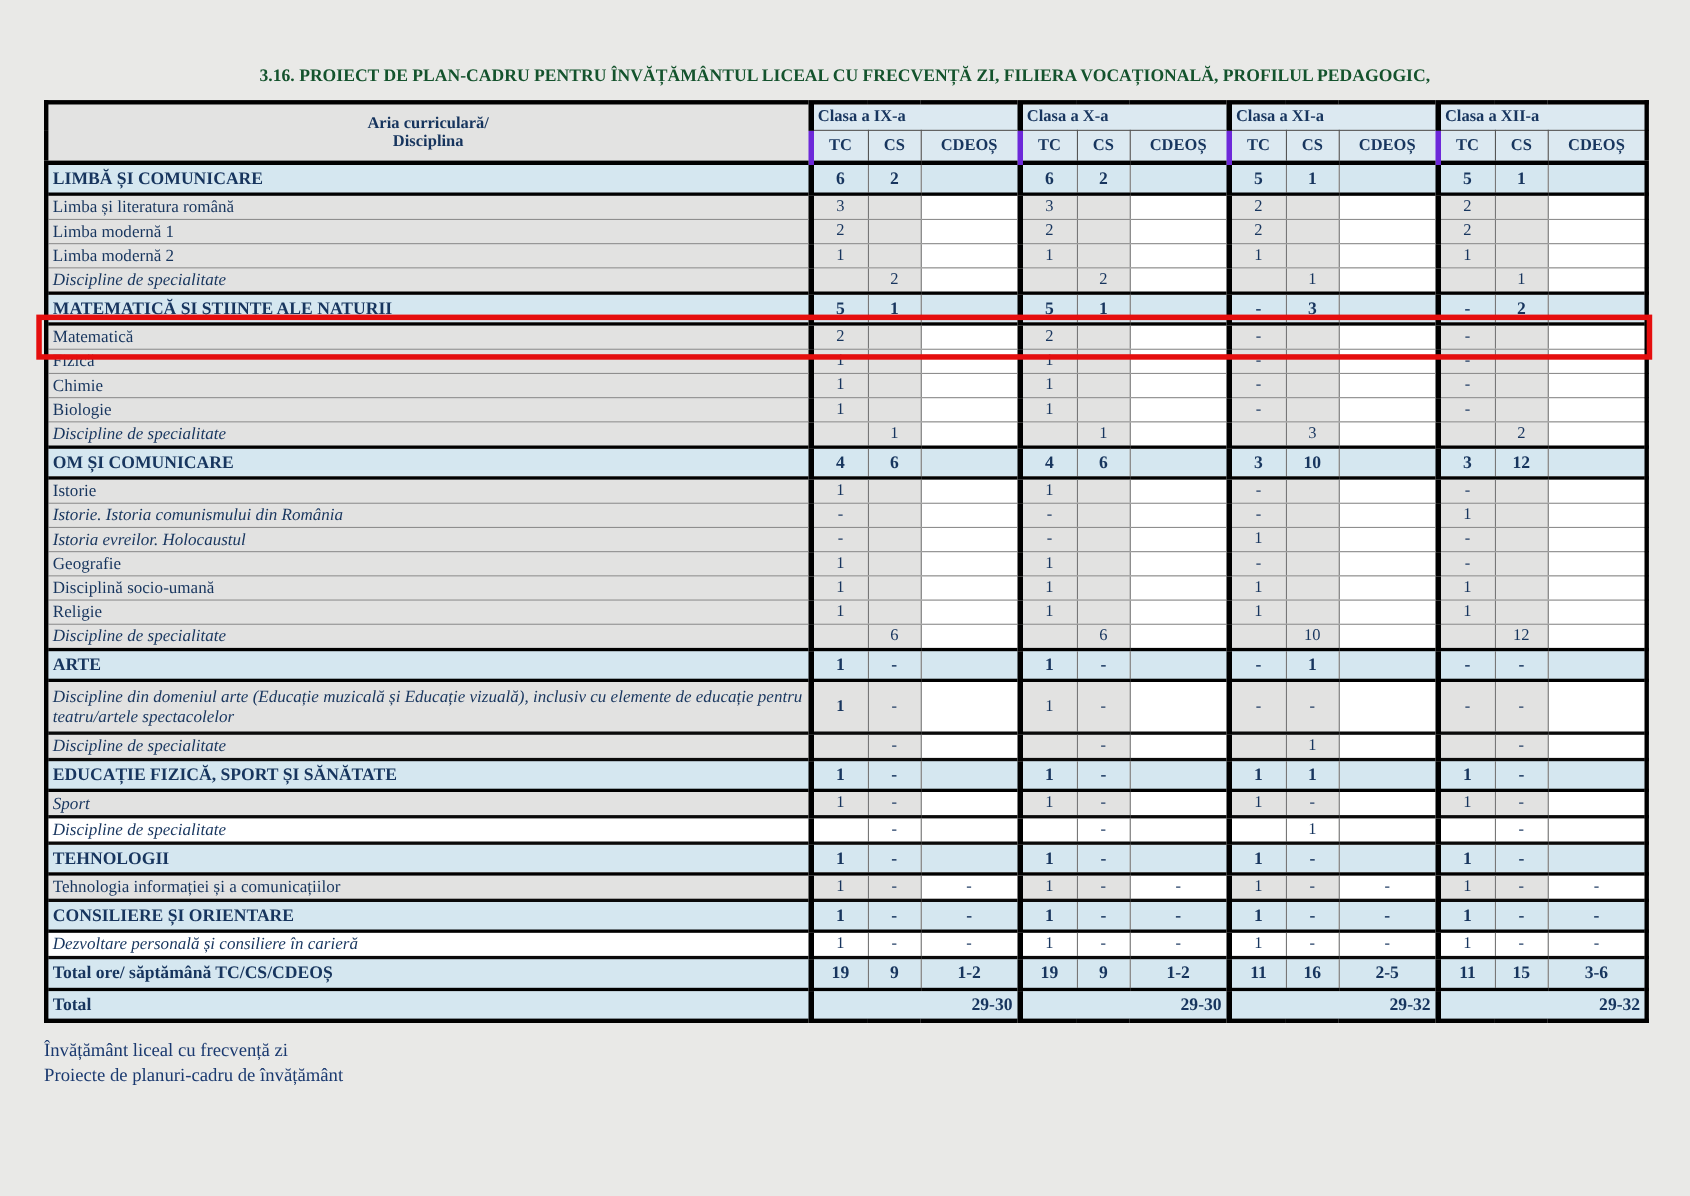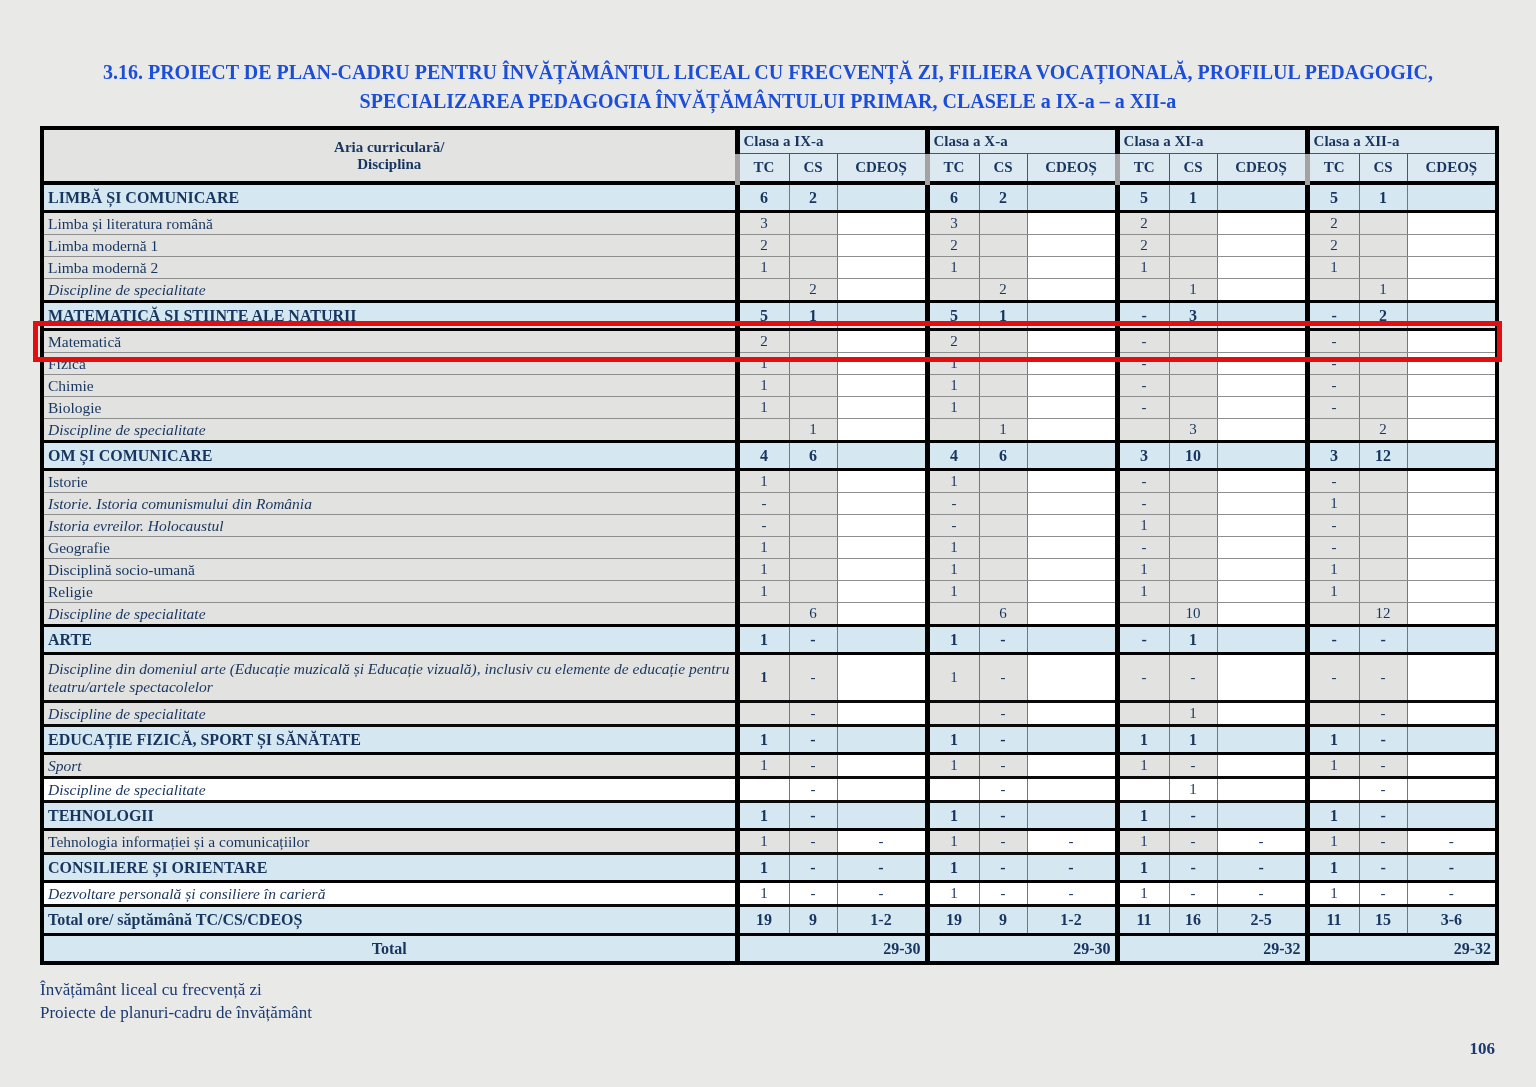--- a/index.html
+++ b/index.html
@@ -9,23 +9,23 @@
     font-family: "Liberation Serif", "DejaVu Serif", serif;
     color: #17355e;
     overflow: hidden;
   }
   .page { position: relative; width: 1536px; height: 1087px; }
 
   .title {
     margin: 58px 40px 10px 40px;
     text-align: center;
     font-weight: bold;
-    font-size: 20px;
+    font-size: 16px;
     line-height: 1.45;
-    color: #1d4ed8;
+    color: #14532d;
   }
 
   .table-wrap { position: relative; margin-left: 40px; width: 1179px; }
 
   table.plan {
     border-collapse: collapse;
     table-layout: fixed;
     width: 1455px;
     border: 4px solid #000;
   }
@@ -55,21 +55,21 @@
   }
   th.sub {
     background: #dce9f1;
     font-weight: bold;
     font-size: 16px;
     text-align: center;
     height: 27px;
     border-bottom: 4px solid #000;
     border-left: 1px solid #555;
   }
-  th.sub.gstart { border-left: 5px solid #a3a3a3; }
+  th.sub.gstart { border-left: 5px solid #6d28d9; }
 
   
   tr.r-section td {
     background: #d5e7f0;
     font-weight: bold;
     height: 25px;
     border-top: 3px solid #000;
     border-bottom: 3px solid #000;
     font-size: 16px;
   }
@@ -118,21 +118,20 @@
     color: #1b3a70;
   }
 </style>
 </head>
 <body>
 
 <div class="page">
 
   <div class="title">
     <div>3.16. PROIECT DE PLAN-CADRU PENTRU ÎNVĂȚĂMÂNTUL LICEAL CU FRECVENȚĂ ZI, FILIERA VOCAȚIONALĂ, PROFILUL PEDAGOGIC,</div>
-    <div>SPECIALIZAREA PEDAGOGIA ÎNVĂȚĂMÂNTULUI PRIMAR, CLASELE a IX-a – a XII-a</div>
   </div>
 
   <div class="table-wrap">
     <table class="plan" id="plan-table">
       <colgroup id="plan-cols">
           <col style="width:695px">
           <col style="width:52px">
           <col style="width:48px">
           <col style="width:90px">
           <col style="width:52px">
@@ -616,31 +615,30 @@
             <td class="num inner">9</td>
             <td class="num inner">1-2</td>
             <td class="num gstart">11</td>
             <td class="num inner">16</td>
             <td class="num inner">2-5</td>
             <td class="num gstart">11</td>
             <td class="num inner">15</td>
             <td class="num inner">3-6</td>
           </tr>
           <tr class="r-grand">
-            <td class="lbl" style="text-align: center;">Total</td>
+            <td class="lbl" style="text-align: left;">Total</td>
             <td colspan="3" class="num gstart">29-30</td>
             <td colspan="3" class="num gstart">29-30</td>
             <td colspan="3" class="num gstart">29-32</td>
             <td colspan="3" class="num gstart">29-32</td>
           </tr>
         </tbody>
     </table>
     <div class="red-box" id="red-box" style="left: -7px; width: 1459px; top: 194.5px; height: 31px;"></div>
   </div>
 
   <div class="footer">
     <div>Învățământ liceal cu frecvență zi</div>
     <div>Proiecte de planuri-cadru de învățământ</div>
   </div>
 
-  <div class="page-num">106</div>
 
 </div>
 
 </body></html>

